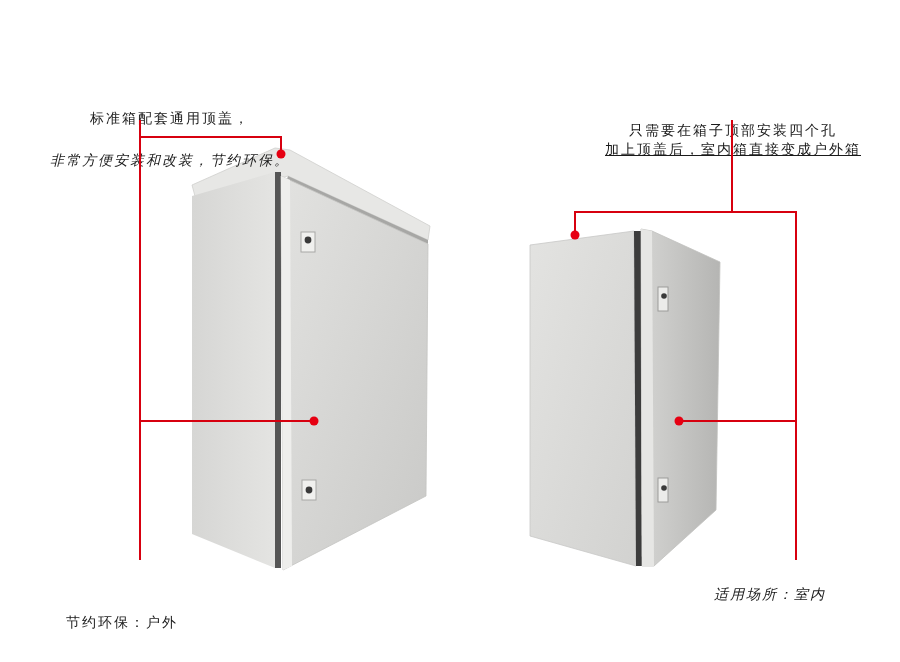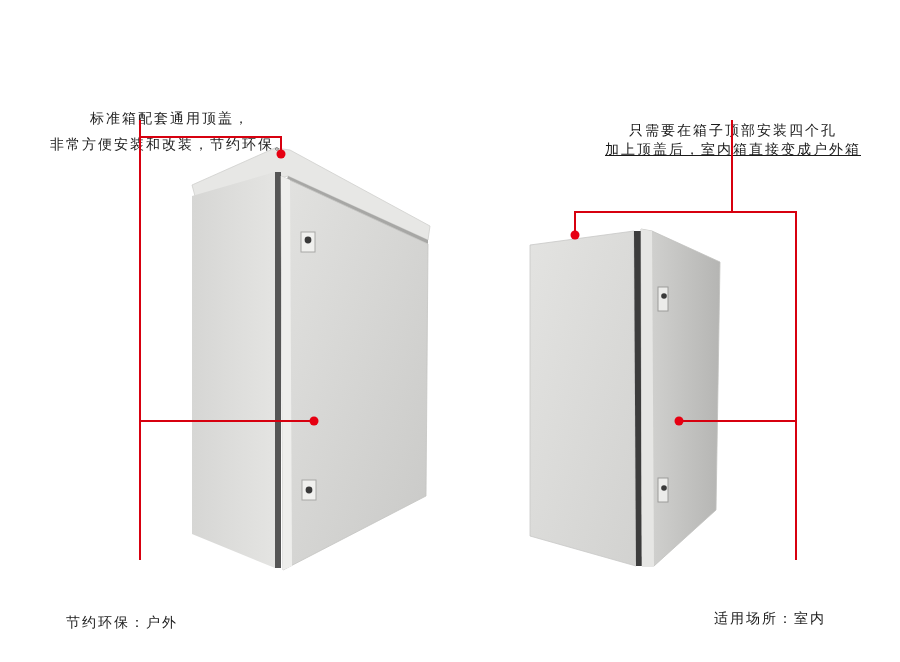--- a/index.html
+++ b/index.html
@@ -70,33 +70,33 @@
       <circle cx="664" cy="296" r="2.8" fill="#3a3a3a"></circle>
     </g>
     <g>
       <rect x="658" y="478" width="10" height="24" fill="#ececea" stroke="#9c9c9a" stroke-width="1"></rect>
       <circle cx="664" cy="488" r="2.8" fill="#3a3a3a"></circle>
     </g>
   </g>
 </svg>
 
 <div class="caption center" style="left:170px; top:64px;">标准箱配套通用顶盖，</div>
-<div class="caption center" style="left:170px; top:90px;">非常方便安装和改装，节约环保。</div>
+<div class="caption center" style="left:170px; top:106px;font-style:italic;">非常方便安装和改装，节约环保。</div>
 <div class="caption" style="left:66px; top:568px;">节约环保：户外</div>
 
 <div class="line" style="left:139px; top:120px; width:1.5px; height:440px;"></div>
 <div class="line" style="left:139px; top:136px; width:142px; height:1.5px;"></div>
 <div class="line" style="left:280px; top:136px; width:1.5px; height:16px;"></div>
 <div class="dot" style="left:281px; top:154px;"></div>
 <div class="line" style="left:139px; top:420px; width:175px; height:1.5px;"></div>
 <div class="dot" style="left:314px; top:421px;"></div>
 
 <div class="caption center" style="left:733px; top:76px;">只需要在箱子顶部安装四个孔</div>
 <div class="caption center" style="left:733px; top:95px;text-decoration:underline;">加上顶盖后，室内箱直接变成户外箱</div>
-<div class="caption" style="left:714px; top:564px;">适用场所：室内</div>
+<div class="caption" style="left:714px; top:540px;font-style:italic;">适用场所：室内</div>
 
 <div class="line" style="left:731px; top:120px; width:1.5px; height:92px;"></div>
 <div class="line" style="left:574px; top:211px; width:223px; height:1.5px;"></div>
 <div class="line" style="left:574px; top:211px; width:1.5px; height:22px;"></div>
 <div class="dot" style="left:575px; top:235px;"></div>
 <div class="line" style="left:795px; top:211px; width:1.5px; height:349px;"></div>
 <div class="line" style="left:679px; top:420px; width:117px; height:1.5px;"></div>
 <div class="dot" style="left:679px; top:421px;"></div>
 
 </body></html>

